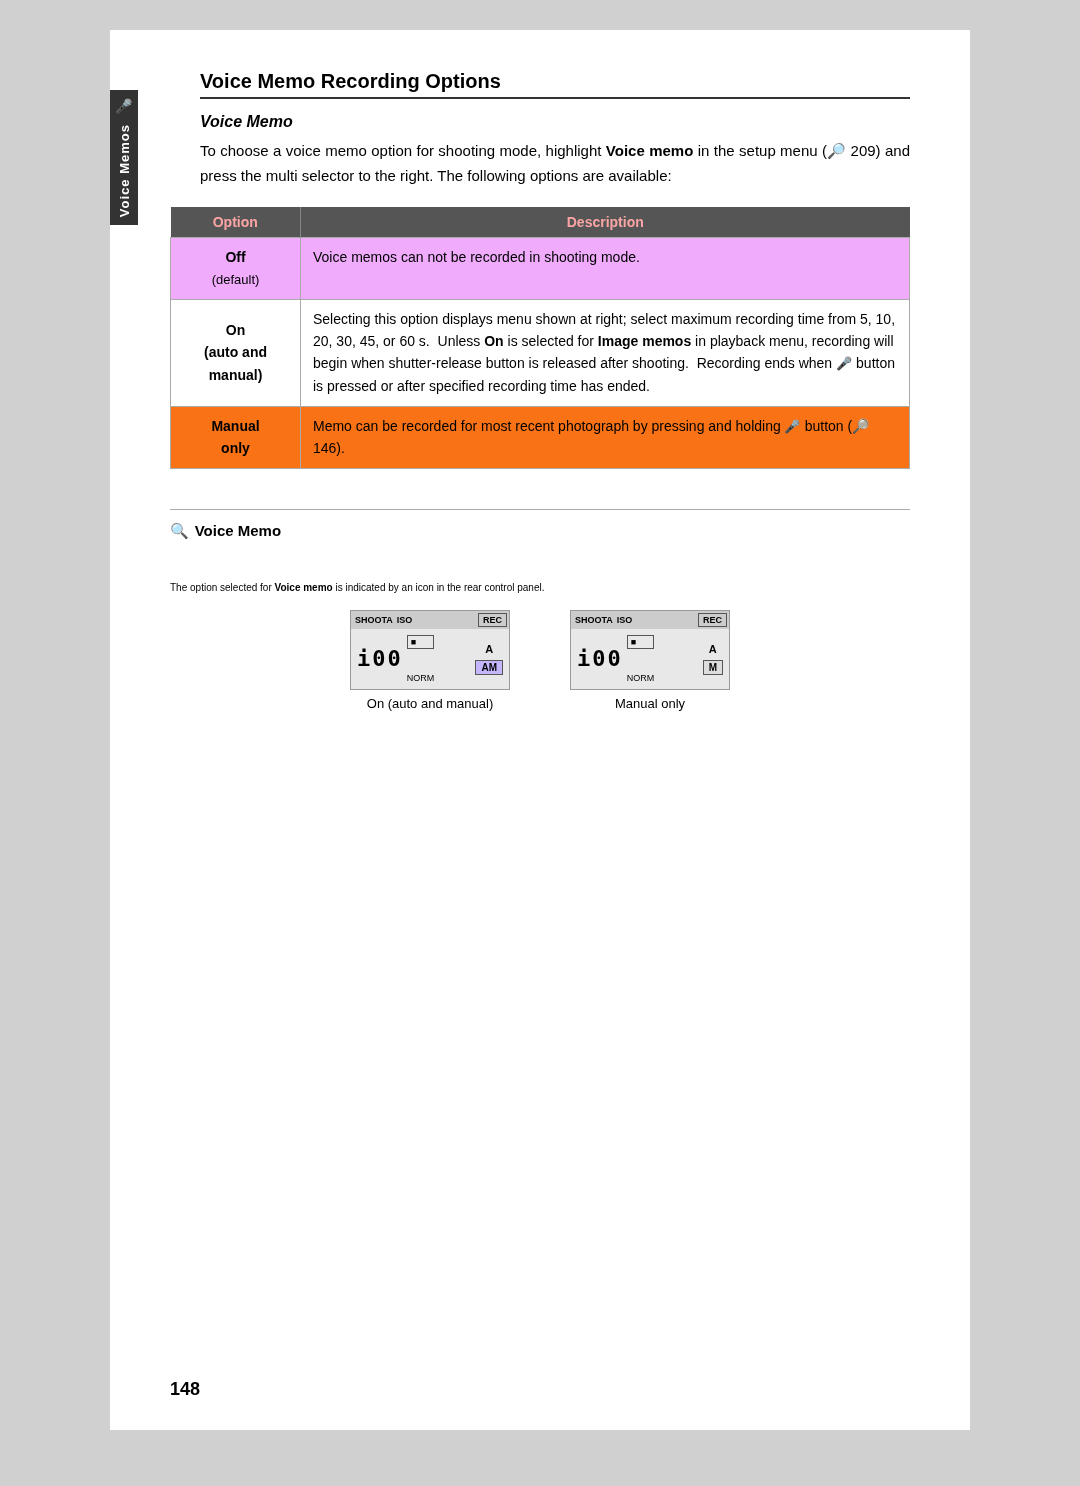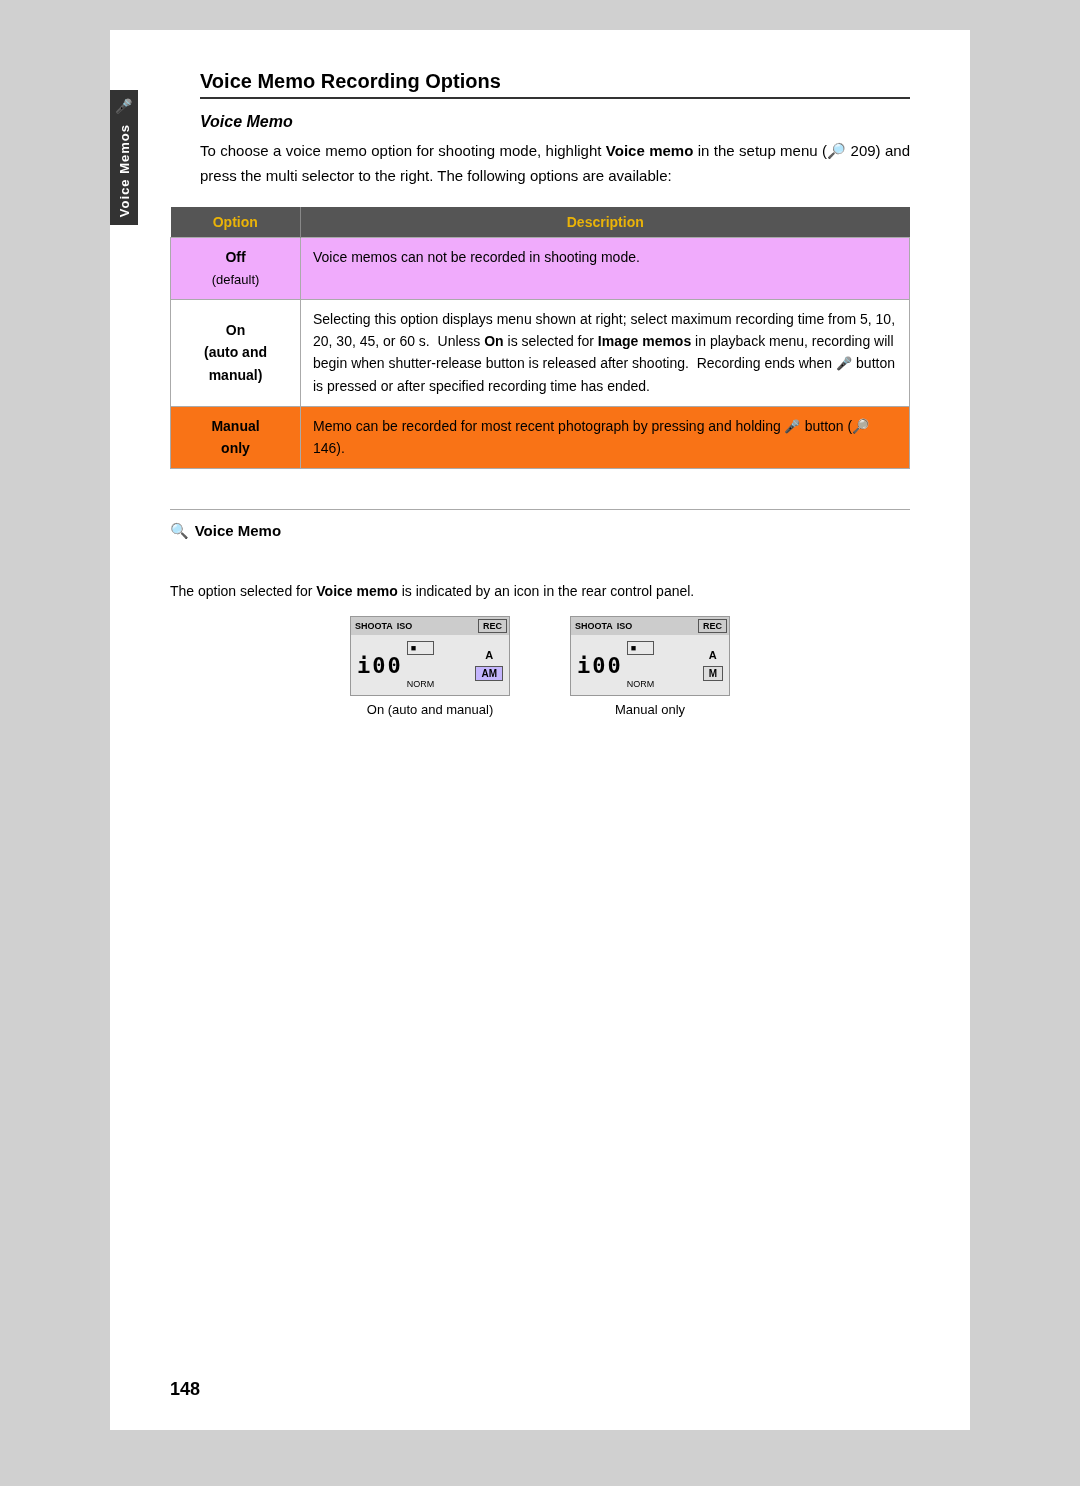--- a/index.html
+++ b/index.html
@@ -77,21 +77,21 @@
 
     
     .options-table {
       width: 100%;
       border-collapse: collapse;
       margin-bottom: 30px;
       margin-top: 10px;
     }
     .options-table th {
       background: #555;
-      color: #eab308;
+      color: #fca5a5;
       padding: 7px 12px;
       font-weight: bold;
       font-size: 14px;
     }
     .options-table th.col-option {
       width: 130px;
       text-align: center;
       border-right: 1px solid #888;
     }
     .options-table th.col-desc {
@@ -133,21 +133,21 @@
     }
     .footer-note-title {
       font-weight: bold;
       font-size: 15px;
       margin-bottom: 6px;
       display: flex;
       align-items: center;
       gap: 6px;
     }
     .footer-note-text {
-      font-size: 14px;
+      font-size: 10px;
       line-height: 1.6;
       margin-bottom: 14px;
       margin-top: 40px;
     }
     .display-panels {
       display: flex;
       gap: 60px;
       align-items: flex-start;
       justify-content: center;
       margin-top: 10px;

